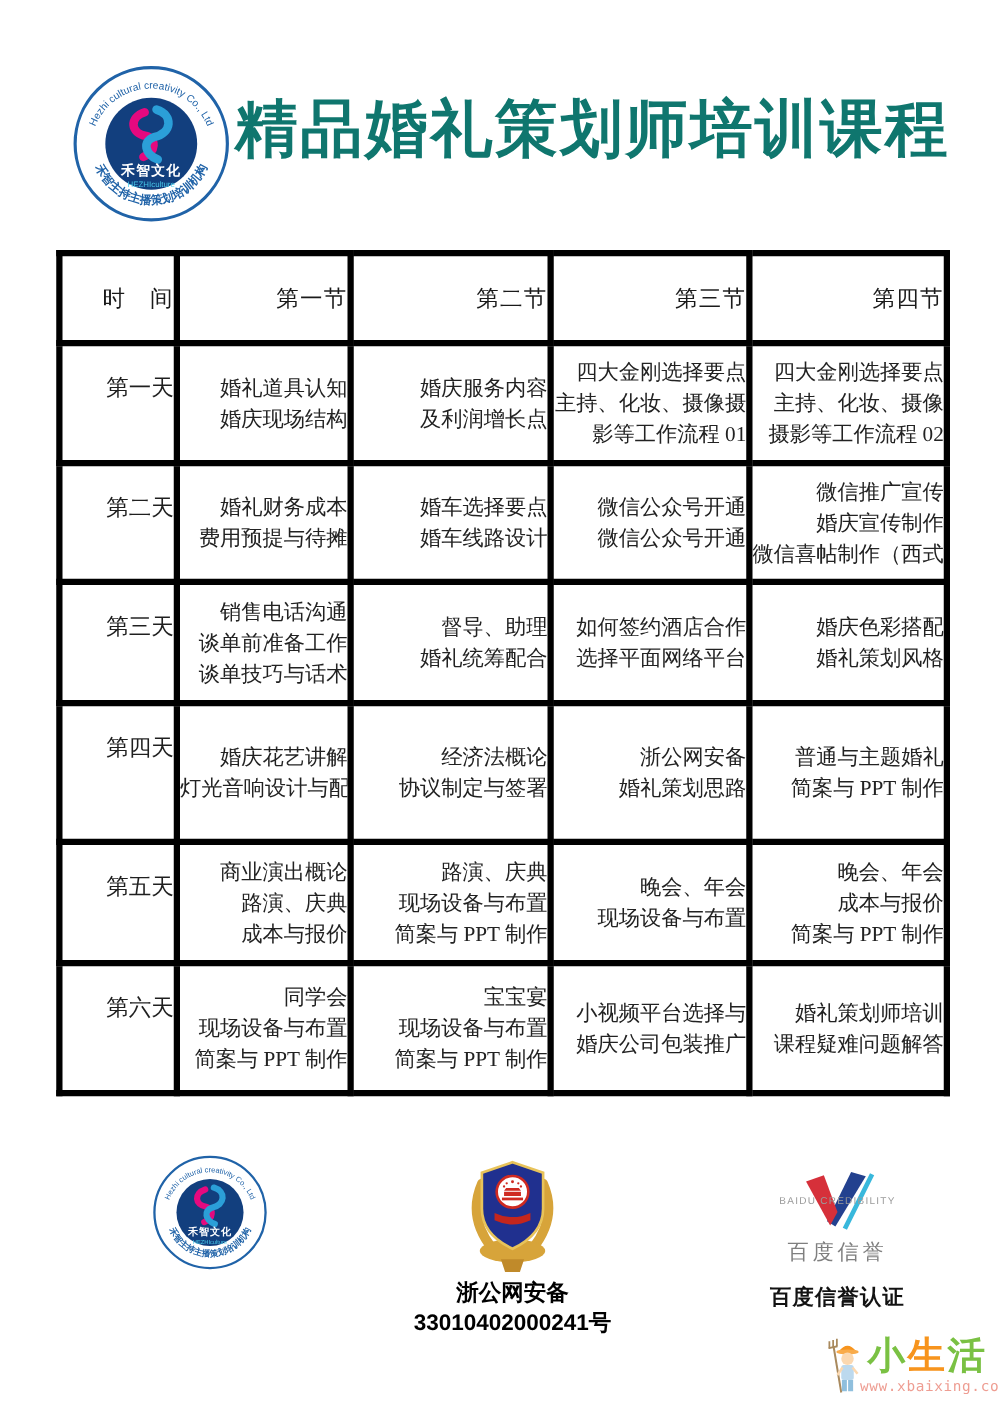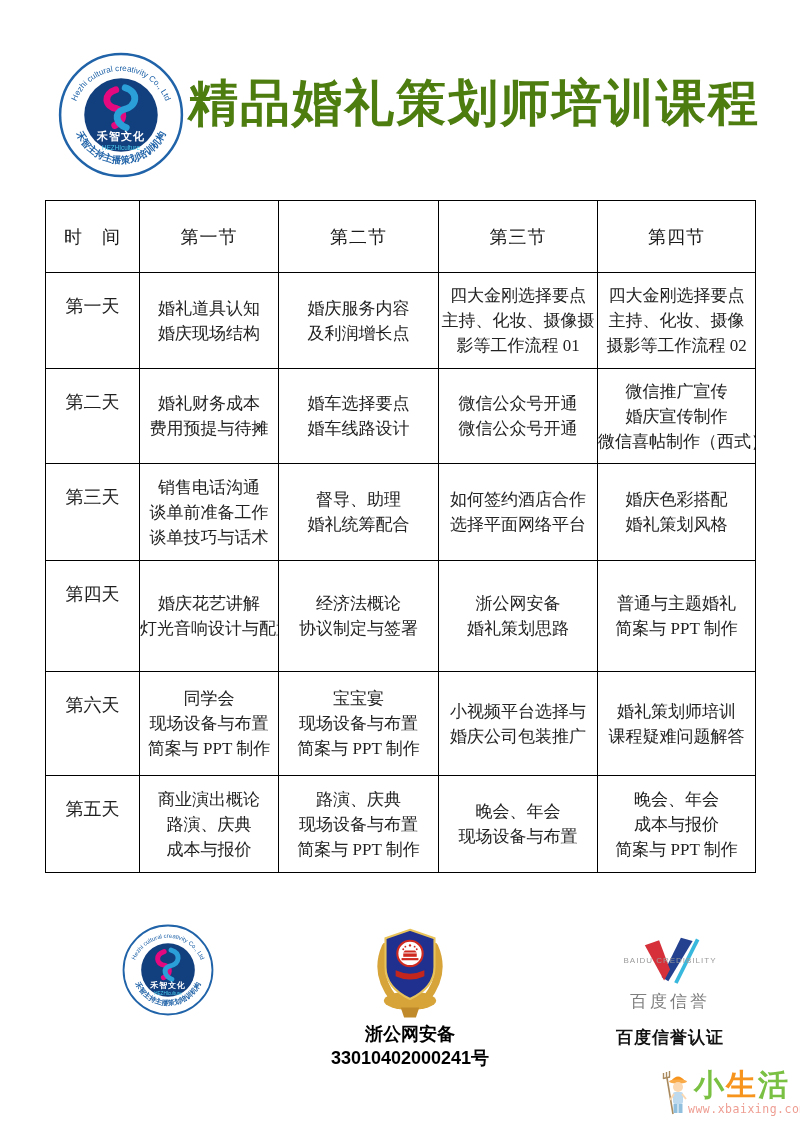--- a/index.html
+++ b/index.html
@@ -5,26 +5,26 @@
   html,body{margin:0;padding:0;background:#ffffff;}
   body{font-family:"Liberation Sans",sans-serif;}
   .page{position:relative;width:800px;height:1128px;background:#fff;overflow:hidden;margin:0 auto;}
 
   
   .brand-logo{position:absolute;}
   .brand-logo.hdr{left:58px;top:52px;width:126px;height:126px;}
   .brand-logo.ftr{left:122px;top:924px;width:92px;height:92px;}
   .page-title{position:absolute;left:188px;top:78px;width:560px;
     font-family:"Liberation Serif",serif;font-weight:bold;font-size:50px;
-    letter-spacing:2px;color:#4d7c0f;line-height:1;white-space:nowrap;}
+    letter-spacing:2px;color:#0f766e;line-height:1;white-space:nowrap;}
 
   
   table.sched{position:absolute;left:45px;top:200px;width:710px;border-collapse:collapse;table-layout:fixed;
     font-family:"Liberation Serif",serif;color:#222;}
-  table.sched td,table.sched th{border:1px solid #000000;padding:0;text-align:center;vertical-align:middle;
+  table.sched td,table.sched th{border:5px solid #000000;padding:0;text-align:right;vertical-align:middle;
     font-weight:normal;overflow:hidden;}
   table.sched th{font-size:18px;letter-spacing:1px;color:#1a1a1a;}
   table.sched td .ln{font-size:17px;line-height:25px;white-space:nowrap;}
   table.sched td.day{vertical-align:top;padding-top:21px;font-size:18px;color:#1f1f1f;}
 
   
   .foot-text{position:absolute;text-align:center;}
   .icp-text{left:35px;top:1022px;width:266px;font-size:15.5px;color:#3a3a3a;font-weight:bold;letter-spacing:.2px;}
   .police-badge{position:absolute;left:372px;top:924px;}
   .police-text{left:295px;top:1022px;width:230px;font-size:18px;color:#000;font-weight:bold;}
@@ -157,61 +157,61 @@
       </td>
       <td>
         <div class="ln">浙公网安备</div>
         <div class="ln">婚礼策划思路</div>
       </td>
       <td>
         <div class="ln">普通与主题婚礼</div>
         <div class="ln">简案与 PPT 制作</div>
       </td>
     </tr>
-    <tr style="height:104px">
-      <td class="day">第六天</td>
-      <td>
-        <div class="ln">同学会</div>
-        <div class="ln">现场设备与布置</div>
-        <div class="ln">简案与 PPT 制作</div>
-      </td>
-      <td>
-        <div class="ln">宝宝宴</div>
-        <div class="ln">现场设备与布置</div>
-        <div class="ln">简案与 PPT 制作</div>
-      </td>
-      <td>
-        <div class="ln">小视频平台选择与</div>
-        <div class="ln">婚庆公司包装推广</div>
-      </td>
-      <td>
-        <div class="ln">婚礼策划师培训</div>
-        <div class="ln">课程疑难问题解答</div>
-      </td>
-    </tr>
     <tr style="height:97px">
       <td class="day">第五天</td>
       <td>
         <div class="ln">商业演出概论</div>
         <div class="ln">路演、庆典</div>
         <div class="ln">成本与报价</div>
       </td>
       <td>
         <div class="ln">路演、庆典</div>
         <div class="ln">现场设备与布置</div>
         <div class="ln">简案与 PPT 制作</div>
       </td>
       <td>
         <div class="ln">晚会、年会</div>
         <div class="ln">现场设备与布置</div>
       </td>
       <td>
         <div class="ln">晚会、年会</div>
         <div class="ln">成本与报价</div>
         <div class="ln">简案与 PPT 制作</div>
+      </td>
+    </tr>
+    <tr style="height:104px">
+      <td class="day">第六天</td>
+      <td>
+        <div class="ln">同学会</div>
+        <div class="ln">现场设备与布置</div>
+        <div class="ln">简案与 PPT 制作</div>
+      </td>
+      <td>
+        <div class="ln">宝宝宴</div>
+        <div class="ln">现场设备与布置</div>
+        <div class="ln">简案与 PPT 制作</div>
+      </td>
+      <td>
+        <div class="ln">小视频平台选择与</div>
+        <div class="ln">婚庆公司包装推广</div>
+      </td>
+      <td>
+        <div class="ln">婚礼策划师培训</div>
+        <div class="ln">课程疑难问题解答</div>
       </td>
     </tr>
   </tbody>
     </table>
 
   <svg class="brand-logo ftr" viewBox="0 0 120 120">
     <circle cx="60" cy="60" r="58" fill="#ffffff" stroke="#2063a8" stroke-width="2.4"></circle>
     <defs>
       <path id="arcTop2" d="M 14 64 A 46 46 0 1 1 106 64"></path>
       <path id="arcBot2" d="M 16.9 76 A 46 46 0 0 0 103.1 76"></path>

